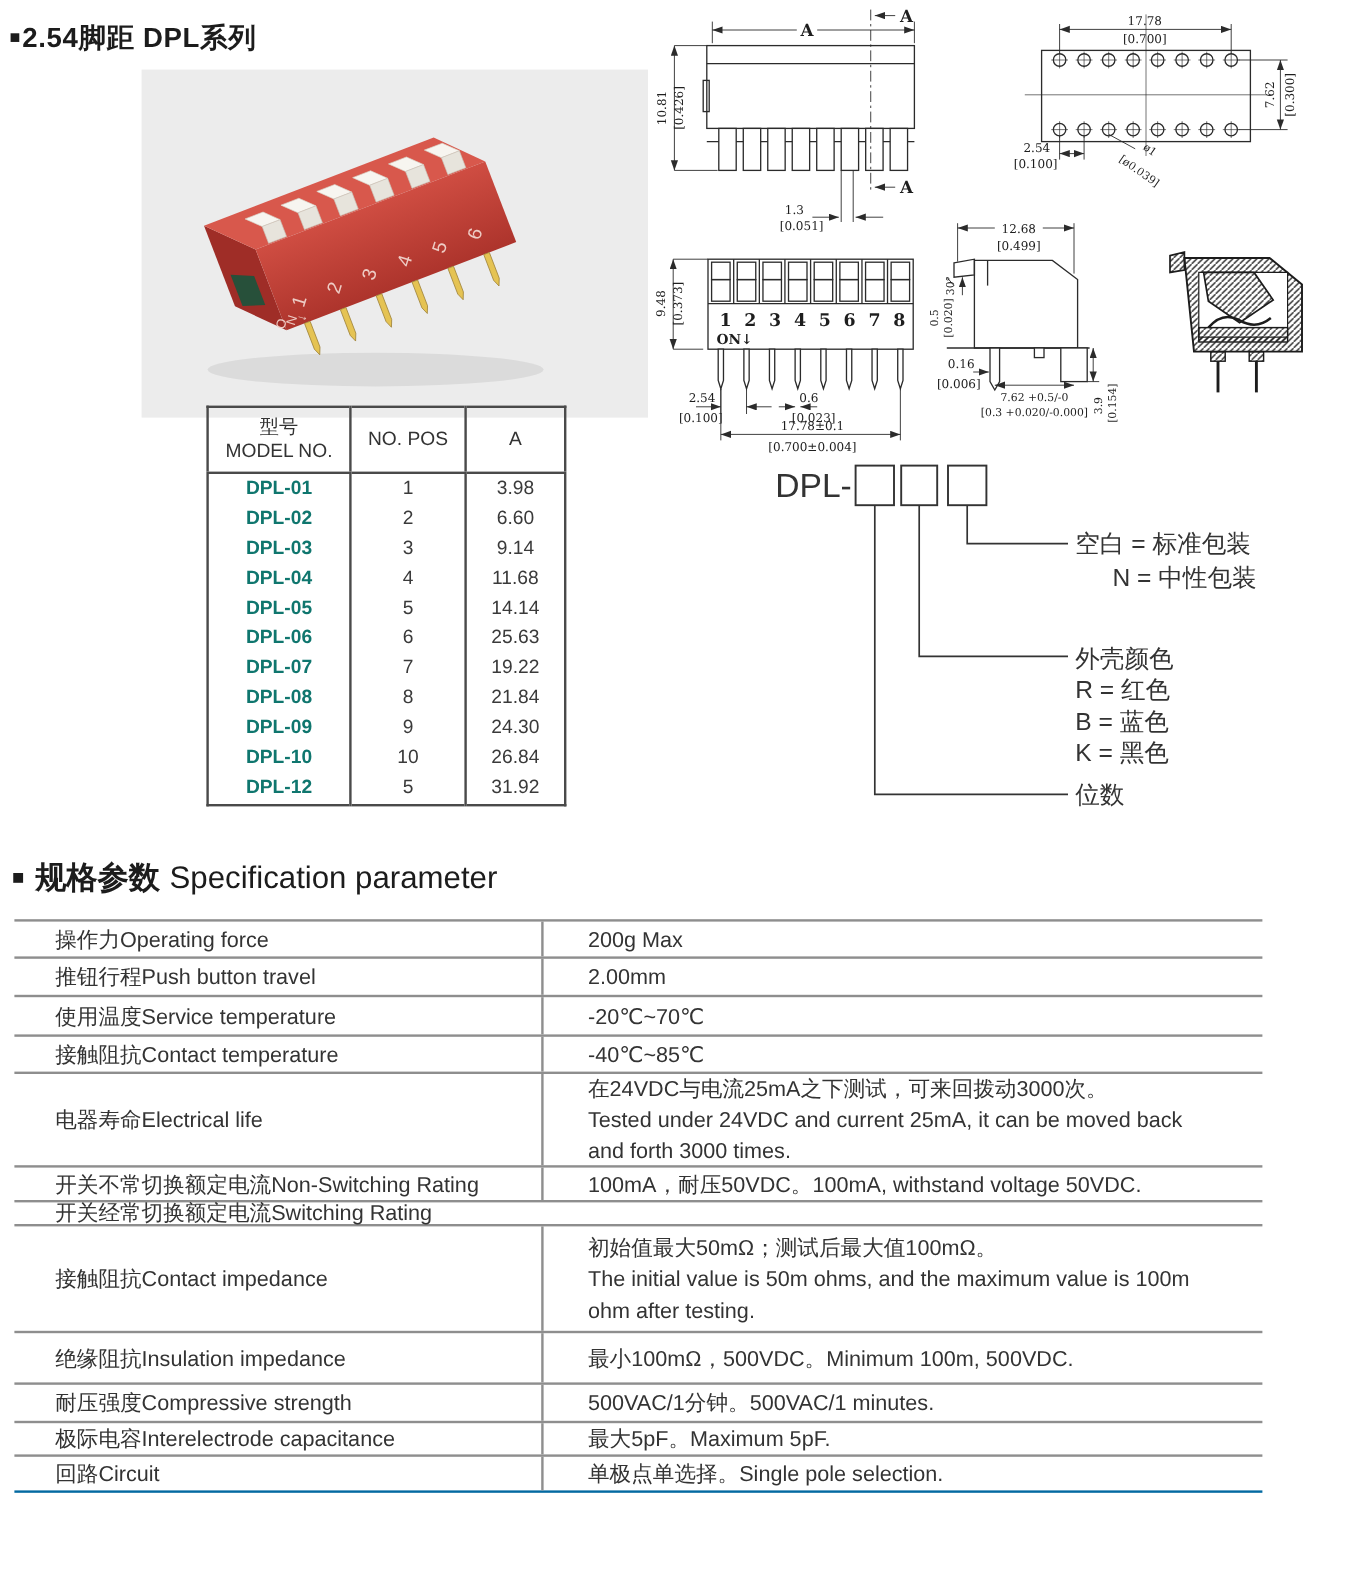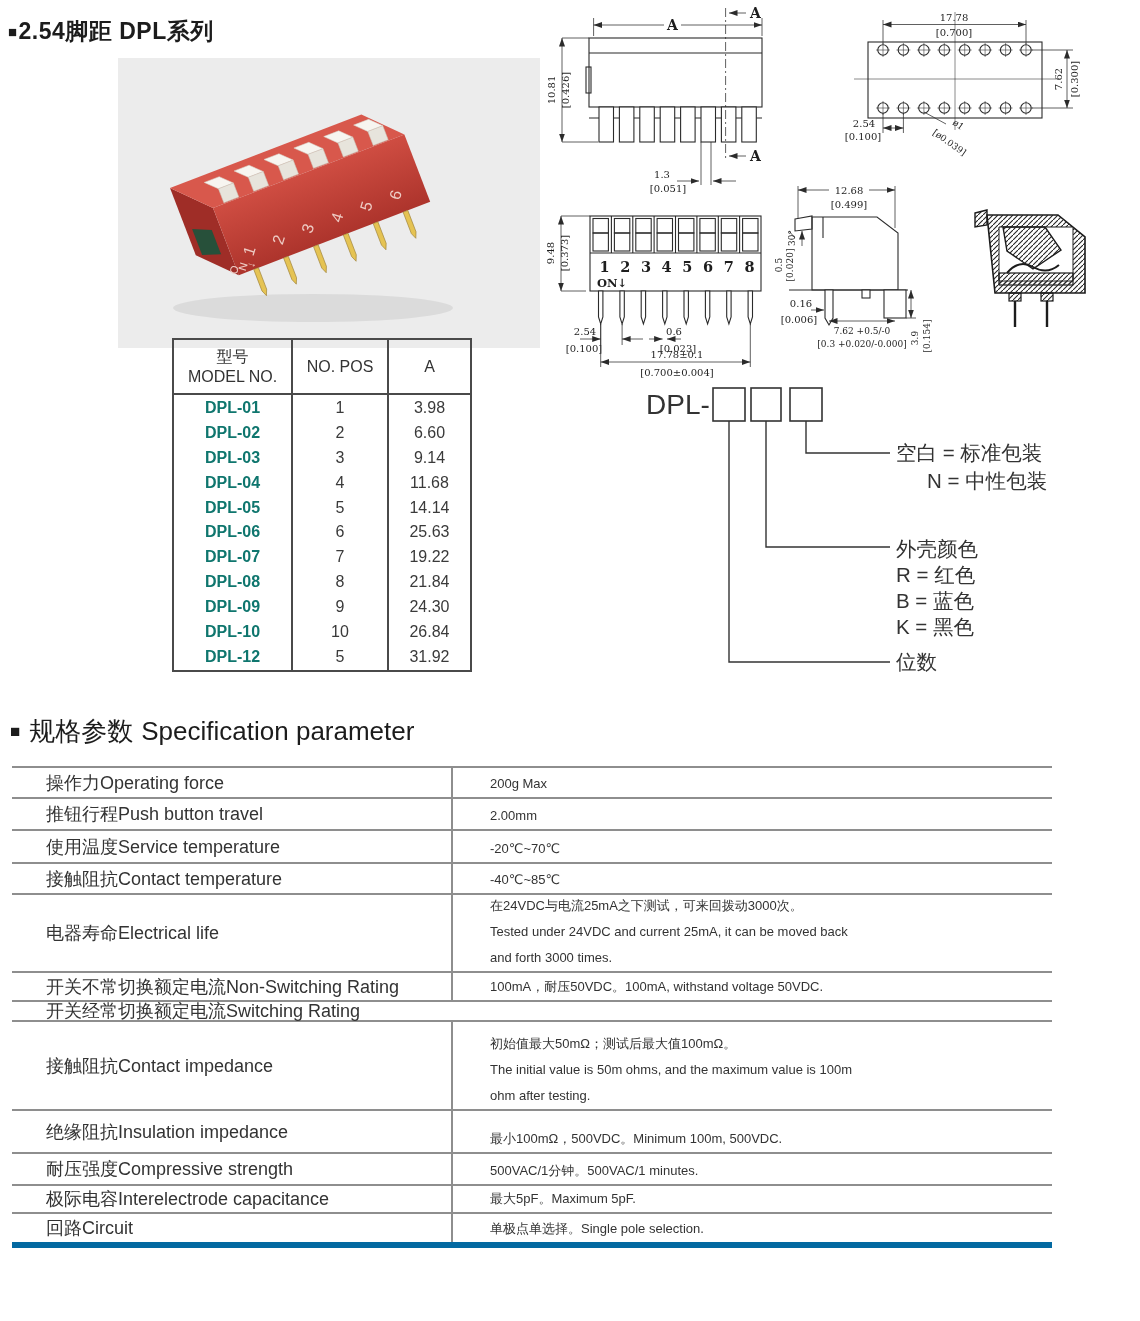--- a/index.html
+++ b/index.html
@@ -28,25 +28,25 @@
   table.mt th:first-child,table.mt td:first-child{border-left:none}
   table.mt thead th{border-bottom:2px solid #4a4a4a;font-weight:normal;font-size:16px;color:#333;white-space:pre-line;height:53px;line-height:1.25}
   table.mt td{font-size:16px;color:#3a3a3a}
   table.mt td.model{color:#0f766e;font-weight:bold}
   
   .pnlbl{font-size:20.5px;fill:#333;font-family:"Liberation Sans","DejaVu Sans",sans-serif}
   .pnprefix{font-size:28px;fill:#333;font-family:"Liberation Sans","DejaVu Sans",sans-serif}
   
   .spec-head{left:10px;top:714px;display:flex;align-items:baseline;font-size:26px;color:#1c1c1c}
   .spec-head .blt{font-size:17px;margin-right:9px;align-self:center}
-  .spec-head .zh{font-weight:normal;margin-right:8px}
-  .spec-table{left:12px;top:766px;width:1040px;border-bottom:6px solid #0369a1}
+  .spec-head .zh{font-weight:bold;margin-right:8px}
+  .spec-table{left:12px;top:766px;width:1040px;border-bottom:2px solid #0369a1}
   .srow{display:flex;border-top:2px solid #8e8e8e;box-sizing:border-box}
   .sl{width:439px;box-sizing:border-box;display:flex;align-items:center;padding-left:34px;font-size:18px;color:#333}
-  .sv{flex:1;border-left:2px solid #8e8e8e;box-sizing:border-box;display:flex;align-items:flex-end;padding-left:37px;font-size:13px;color:#333}
+  .sv{flex:1;border-left:2px solid #8e8e8e;box-sizing:border-box;display:flex;align-items:center;padding-left:37px;font-size:18px;color:#333}
   .sv span{white-space:pre-line;line-height:26px}
 </style>
 </head>
 <body>
 
 <svg width="0" height="0" style="position:absolute">
   <defs>
     <marker id="ar" orient="auto-start-reverse" markerUnits="userSpaceOnUse" markerWidth="9" markerHeight="7" refX="8.5" refY="3">
       <path d="M0,0 L8.5,3 L0,6 Z" fill="#2b2b2b"></path>
     </marker>

